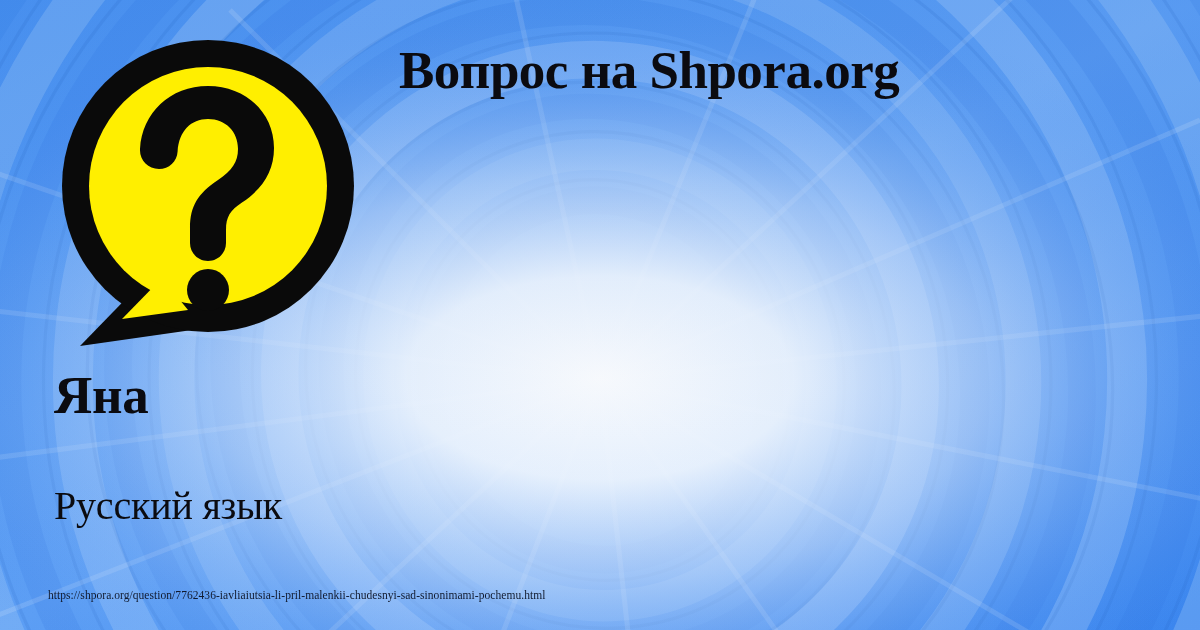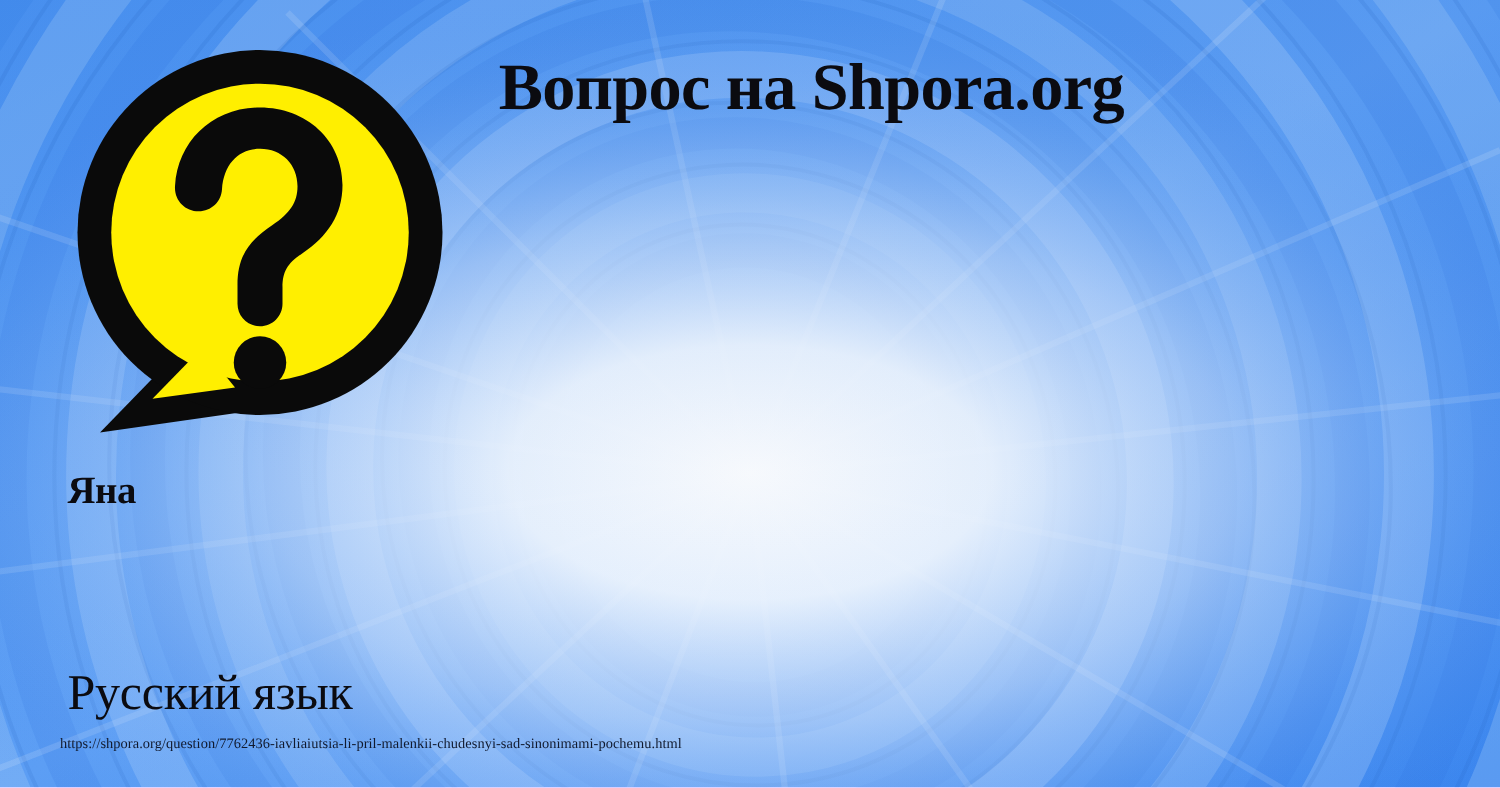--- a/index.html
+++ b/index.html
@@ -57,33 +57,33 @@
     font-weight: normal;
     color: #0b0b10;
     line-height: 1.46;
     letter-spacing: -0.2px;
   }
 
   
   #author-name {
     position: absolute;
     left: 54px;
-    top: 374px;
+    top: 364px;
     width: 330px;
-    font-size: 31px;
+    font-size: 53px;
     font-weight: bold;
     color: #0b0b10;
     line-height: 1.18;
     letter-spacing: -0.3px;
   }
   #author-name .nm-line { display: block; }
   #subject {
     position: absolute;
     left: 54px;
-    top: 532px;
+    top: 484px;
     width: 420px;
     font-size: 40px;
     font-weight: normal;
     color: #0b0b10;
     line-height: 1.1;
     letter-spacing: -0.2px;
     white-space: nowrap;
   }
 
   

